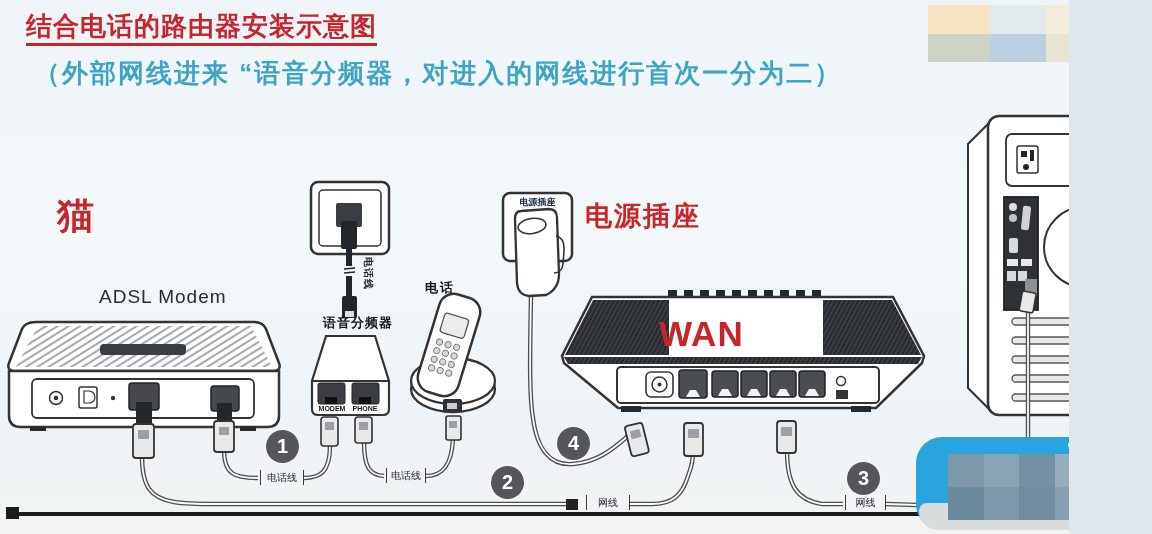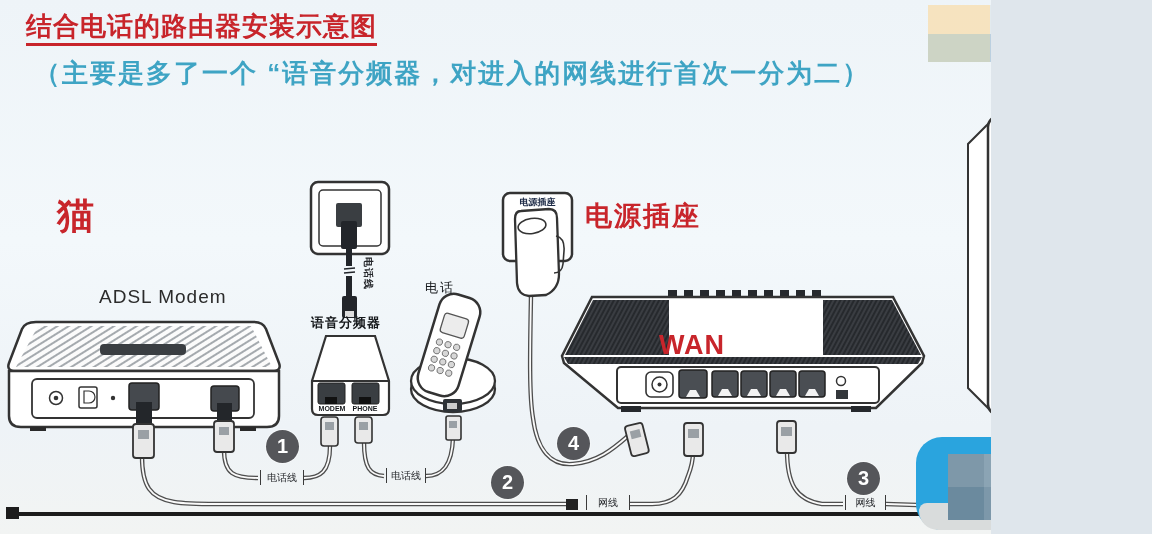--- a/index.html
+++ b/index.html
@@ -1,32 +1,32 @@
 <!DOCTYPE html>
 <html><head>
 <meta charset="utf-8">
 <style>
   html,body{margin:0;padding:0;}
   body{font-family:"Liberation Sans","DejaVu Sans",sans-serif;background:#dfe6ec;}
-  .stage{position:relative;width:991px;height:534px;overflow:hidden;
+  .stage{position:relative;width:1069px;height:534px;overflow:hidden;
          background:linear-gradient(180deg,#eef4f8 0%,#f3f8fb 45%,#eef3f7 80%,#f2f4f3 100%);}
   .stage > div{position:absolute;}
   .txt{white-space:nowrap;line-height:1;}
   .red{color:#c8252b;font-weight:bold;}
   .title{left:26px;top:13px;font-size:26px;letter-spacing:1px;
          border-bottom:3px solid #c8252b;padding-bottom:4px;}
   .subtitle{left:34px;top:60px;font-size:26px;color:#3ea4c4;letter-spacing:2px;font-weight:bold;}
   .callout{left:262px;top:110px;font-size:31px;letter-spacing:3px;}
   .modem-cn{left:57px;top:197px;font-size:37px;}
   .modem-en{left:99px;top:287px;font-size:19px;color:#2b2b2b;letter-spacing:1px;}
-  .splitter-lbl{left:299px;top:316px;width:94px;text-align:center;font-size:13px;font-weight:bold;color:#15181b;letter-spacing:1px;}
-  .phone-lbl{left:425px;top:281px;font-size:13px;font-weight:normal;color:#15181b;letter-spacing:2px;}
+  .splitter-lbl{left:299px;top:316px;width:94px;text-align:right;font-size:13px;font-weight:bold;color:#15181b;letter-spacing:1px;}
+  .phone-lbl{left:425px;top:281px;font-size:13px;font-weight:bold;color:#15181b;letter-spacing:2px;}
   .outlet-plate-lbl{left:505px;top:198px;width:65px;text-align:center;font-size:9px;font-weight:bold;color:#1d2b47;}
   .outlet-lbl{left:585px;top:203px;font-size:27px;letter-spacing:2px;}
-  .wan-lbl{left:659px;top:332px;font-size:27px;letter-spacing:1px;}
+  .wan-lbl{left:659px;top:316px;font-size:35px;letter-spacing:1px;}
   .incoming-lbl{left:373px;top:257px;font-size:10px;color:#24262a;font-weight:bold;
                 transform:rotate(90deg);transform-origin:0 0;letter-spacing:1px;}
   .cable-lbl{font-size:10px;color:#24262a;text-align:center;height:15px;line-height:15px;
              border-left:1.5px solid #3a3a3a;border-right:1.5px solid #3a3a3a;}
   .portname{font-size:7px;font-weight:bold;color:#15181b;text-align:center;letter-spacing:0;}
   .step{width:33px;height:33px;border-radius:50%;background:#55565a;color:#fff;
         font-size:20px;font-weight:bold;text-align:center;line-height:33px;
         box-shadow:0 0 0 1px rgba(255,255,255,.4);}
   .wm-top{left:928px;top:5px;width:222px;height:57px;border-radius:0 10px 10px 0;overflow:hidden;opacity:.95;}
   .wm-top .r{display:flex;height:50%;}
@@ -253,21 +253,21 @@
     <g fill="none">
       <path d="M1028,300 L1028,444" stroke="#4e4e4e" stroke-width="4.4"></path>
       <path d="M1028,300 L1028,444" stroke="#fafafa" stroke-width="1.8"></path>
       <g transform="rotate(10 1028 300)">
         <rect x="1021" y="292" width="14" height="20" rx="2" fill="#e9e9e9" stroke="#333" stroke-width="1.6"></rect>
       </g>
     </g>
   </svg>
 
   <div class="txt red title">结合电话的路由器安装示意图</div>
-  <div class="txt subtitle">（主要是多了一个 “语音分频器，对进入的网线进行首次一分为二）</div>
+  <div class="txt subtitle">（外部网线进来 “语音分频器，对进入的网线进行首次一分为二）</div>
   <div class="txt red modem-cn">猫</div>
   <div class="txt modem-en">ADSL Modem</div>
   <div class="txt splitter-lbl">语音分频器</div>
   <div class="txt phone-lbl">电话</div>
   <div class="txt outlet-plate-lbl">电源插座</div>
   <div class="txt red outlet-lbl">电源插座</div>
   <div class="txt red wan-lbl">WAN</div>
   <div class="txt incoming-lbl">电话线</div>
 
   <div class="portname" style="left:317px;top:404.5px;width:30px;">MODEM</div>

